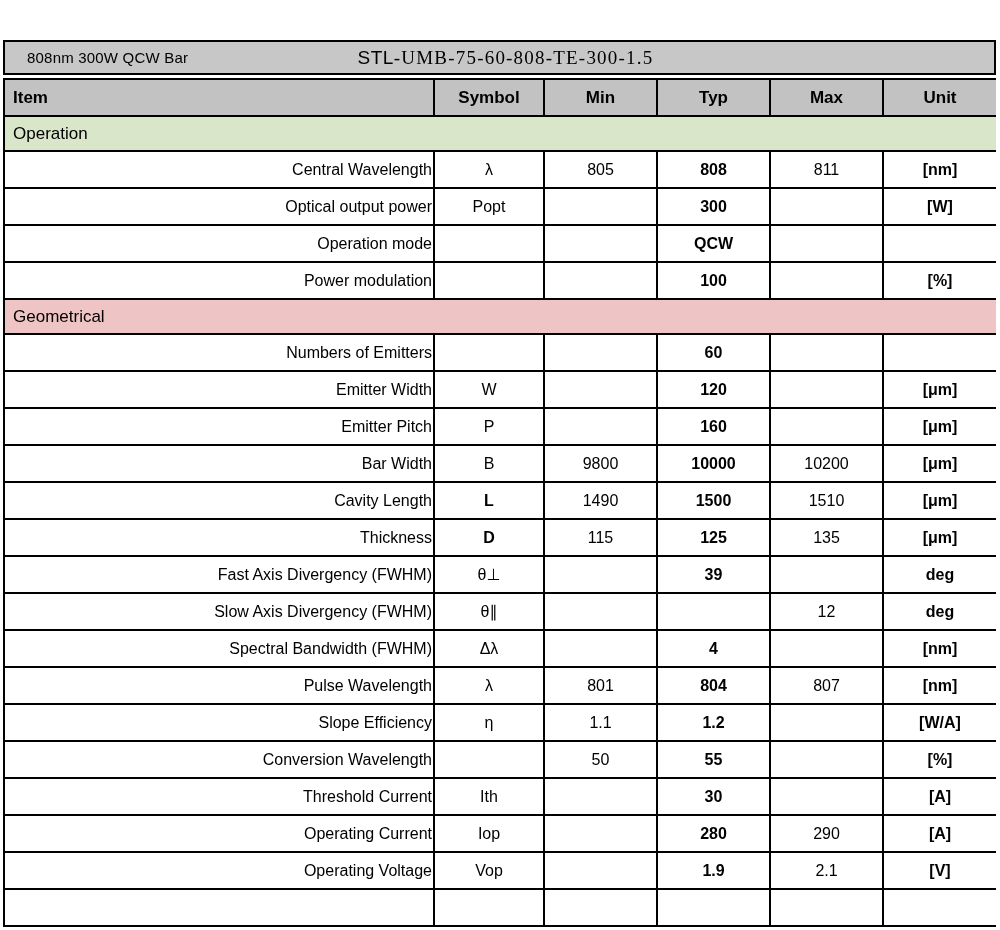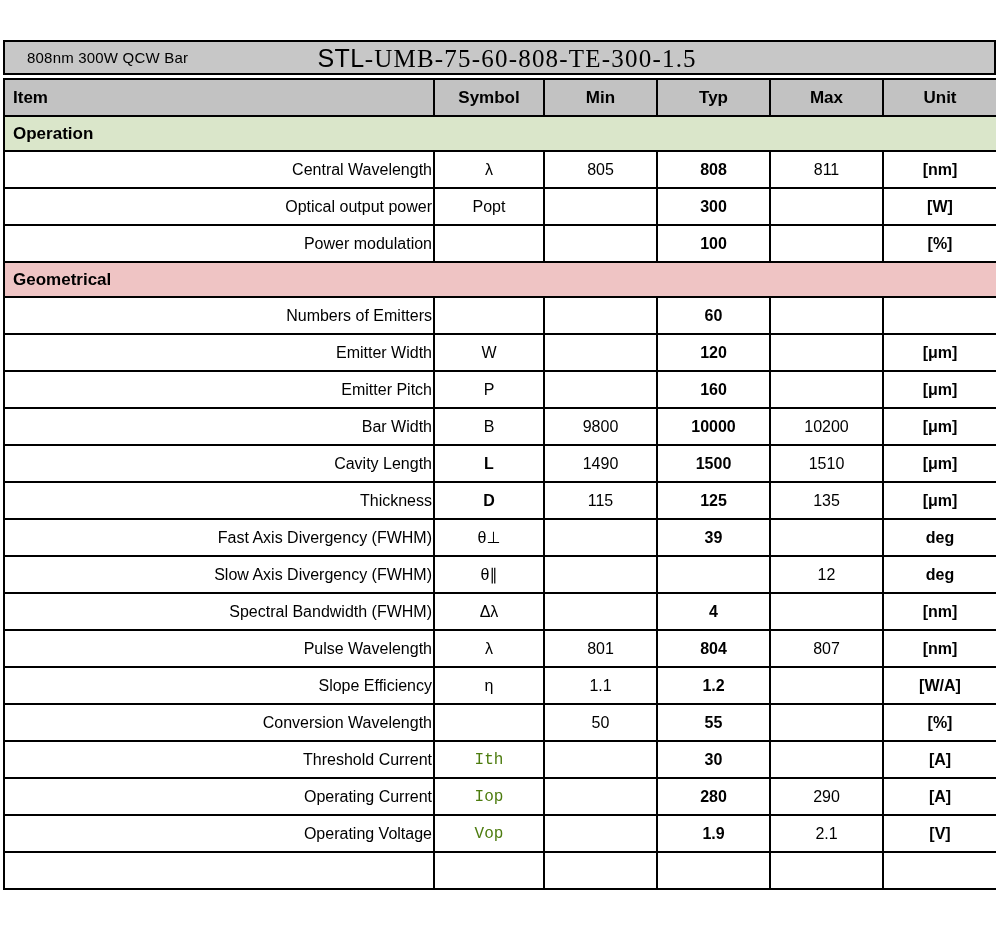--- a/index.html
+++ b/index.html
@@ -5,36 +5,36 @@
   html,body{margin:0;padding:0;background:#ffffff;}
   body{width:1000px;height:930px;overflow:hidden;position:relative;
        font-family:"Liberation Sans",sans-serif;color:#000;}
   .sheet{position:absolute;left:3px;top:4px;width:993px;height:926px;overflow:hidden;}
 
   
   .topbar{height:31px;background:#c7c7c7;border:2px solid #000;
           position:relative;display:flex;align-items:center;margin-top:36px;}
   .product{font-size:15px;padding-left:22px;letter-spacing:.2px;}
   .model{position:absolute;left:50%;top:50%;transform:translate(-48%,-50%);
-         white-space:nowrap;font-size:25px;}
+         white-space:nowrap;font-size:19px;}
   .model-prefix{font-family:"Liberation Sans",sans-serif;letter-spacing:.5px;}
   .model-suffix{font-family:"Liberation Serif",serif;letter-spacing:1.2px;}
 
   
   table{border-collapse:collapse;table-layout:fixed;width:993px;margin-top:3px;}
   col.c-item{width:430px;} col.c-symbol{width:110px;} col.c-min{width:113px;}
   col.c-typ{width:113px;}  col.c-max{width:113px;}   col.c-unit{width:114px;}
   th,td{border:2px solid #000;overflow:hidden;white-space:nowrap;}
   thead th{height:33px;background:#c2c2c2;font-size:17px;font-weight:bold;text-align:center;}
   thead th.h-item{text-align:left;padding-left:8px;}
-  td.section{height:31px;font-size:17px;font-weight:bold;text-align:left;padding-left:8px;}
+  td.section{height:31px;font-size:17px;font-weight:normal;text-align:left;padding-left:8px;}
   td.td-item{height:33px;font-size:16px;text-align:right;padding-left:8px;}
   td.td-symbol,td.td-num,td.td-unit{height:33px;font-size:16px;text-align:center;}
   .bold{font-weight:bold;}
-  .mono{font-family:Liberation Mono, monospace;color:#4d7c0f;font-size:15px;}
+  .mono{font-family:Liberation Sans, sans-serif;color:#000000;font-size:15px;}
 </style>
 </head>
 <body>
 
 <div class="sheet">
   <div class="topbar">
     <span class="product">808nm 300W QCW Bar</span>
     <span class="model"><span class="model-prefix">STL</span><span class="model-suffix">-UMB-75-60-808-TE-300-1.5</span></span>
   </div>
 
@@ -71,20 +71,28 @@
         </tr>
         <tr>
           <td class="td-item">Optical output power</td>
           <td class="td-symbol">Popt</td>
           <td class="td-num"></td>
           <td class="td-num bold">300</td>
           <td class="td-num"></td>
           <td class="td-unit bold">[W]</td>
         </tr>
         <tr>
+          <td class="td-item">Operation mode</td>
+          <td class="td-symbol"></td>
+          <td class="td-num"></td>
+          <td class="td-num bold">QCW</td>
+          <td class="td-num"></td>
+          <td class="td-unit bold"></td>
+        </tr>
+        <tr>
           <td class="td-item">Power modulation</td>
           <td class="td-symbol"></td>
           <td class="td-num"></td>
           <td class="td-num bold">100</td>
           <td class="td-num"></td>
           <td class="td-unit bold">[%]</td>
         </tr>
         <tr>
           <td colspan="6" class="section" style="background: rgb(239, 196, 196);">Geometrical</td>
         </tr>

